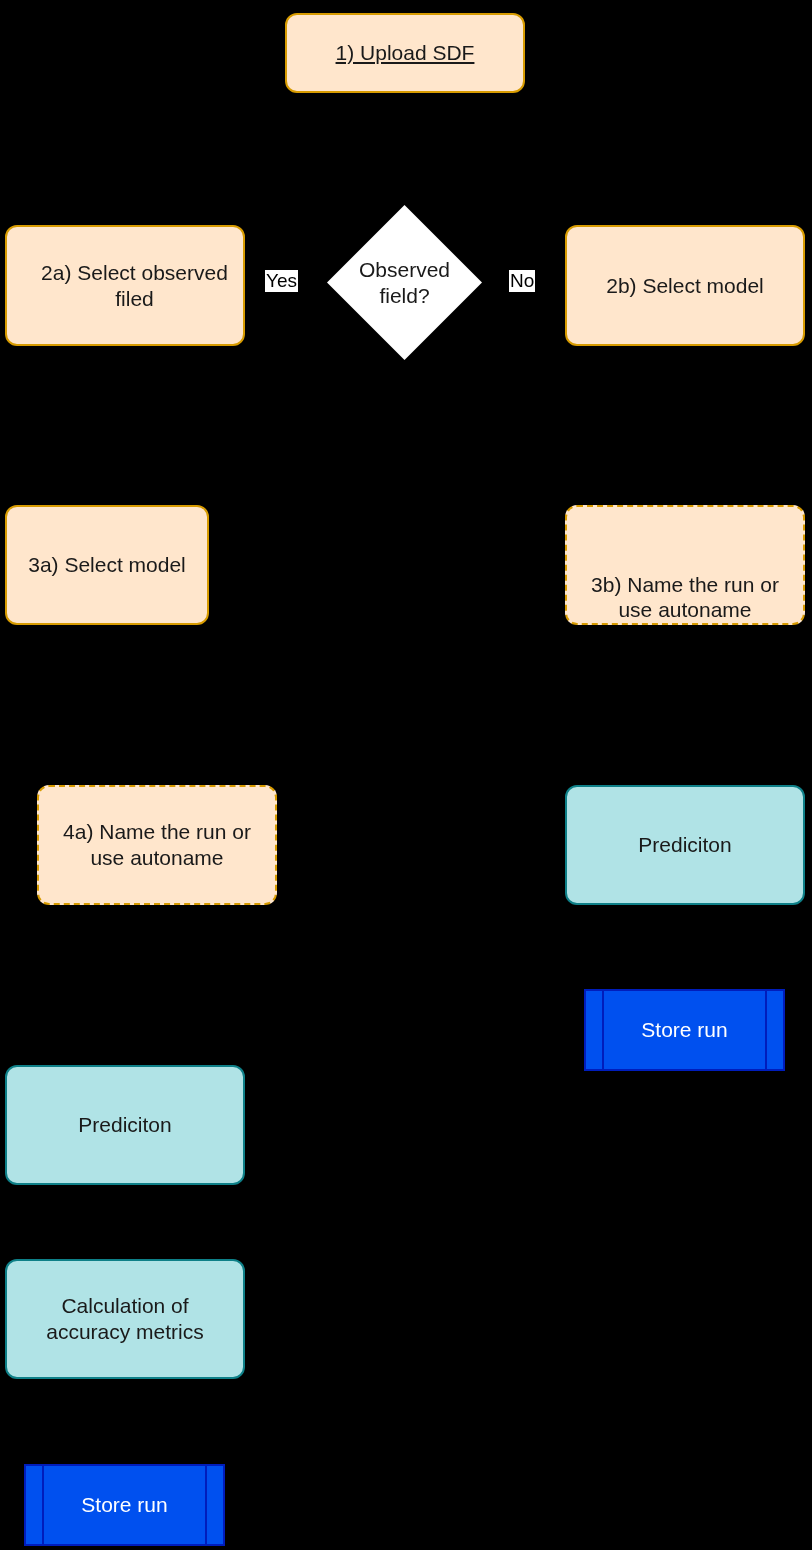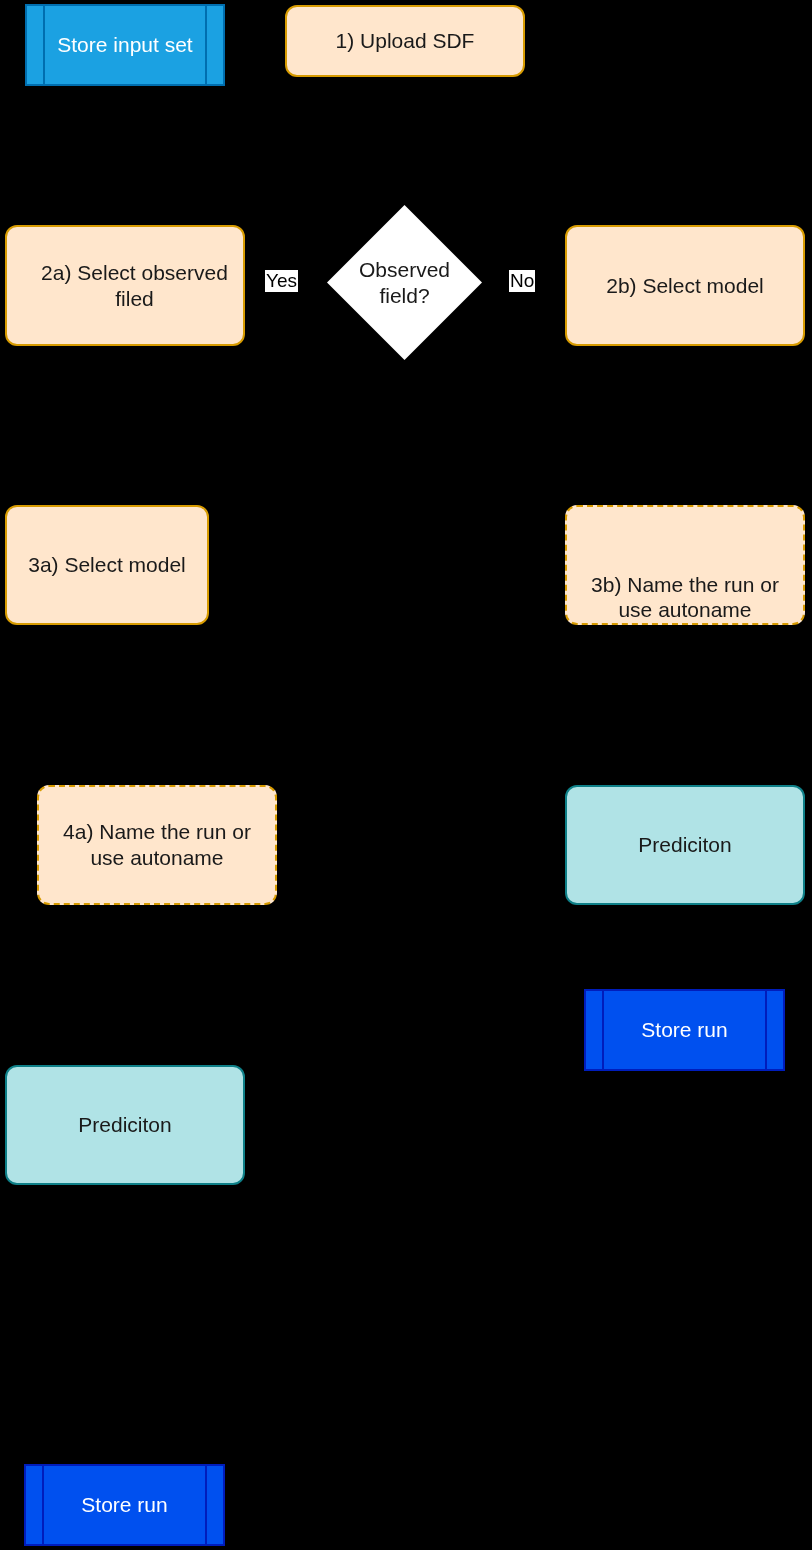--- a/index.html
+++ b/index.html
@@ -113,27 +113,22 @@
     white-space: nowrap;
   }
 
   .txt-line { display: block; }
 </style>
 </head>
 <body>
 
 <div id="canvas">
 
-  <div class="node subroutine store-input" style="left:25px; top:4px; width:200px; height:82px;">
-    <span class="bar left"></span>
-    <span class="bar right"></span>
-    <span class="txt">Store input set</span>
-  </div>
-
-  <div class="node proc" style="left:285px; top:5px; width:240px; height:72px;">
+
+  <div class="node proc" style="left:285px; top:13px; width:240px; height:80px;text-decoration:underline;">
     <span>1) Upload SDF</span>
   </div>
 
   <div class="node proc" style="left:5px; top:225px; width:240px; height:121px;padding-left:19px;">
     <span>
       <span class="txt-line">2a) Select observed</span>
       <span class="txt-line">filed</span>
     </span>
   </div>
 
@@ -182,20 +177,26 @@
   <div class="node subroutine store-run" style="left:584px; top:989px; width:201px; height:82px;">
     <span class="bar left"></span>
     <span class="bar right"></span>
     <span class="txt">Store run</span>
   </div>
 
   <div class="node teal" style="left:5px; top:1065px; width:240px; height:120px;">
     <span>Prediciton</span>
   </div>
 
+  <div class="node teal" style="left:5px; top:1259px; width:240px; height:120px;">
+    <span>
+      <span class="txt-line">Calculation of</span>
+      <span class="txt-line">accuracy metrics</span>
+    </span>
+  </div>
 
   <div class="node subroutine store-run" style="left:24px; top:1464px; width:201px; height:82px;">
     <span class="bar left"></span>
     <span class="bar right"></span>
     <span class="txt">Store run</span>
   </div>
 
 </div>
 
 </body></html>

